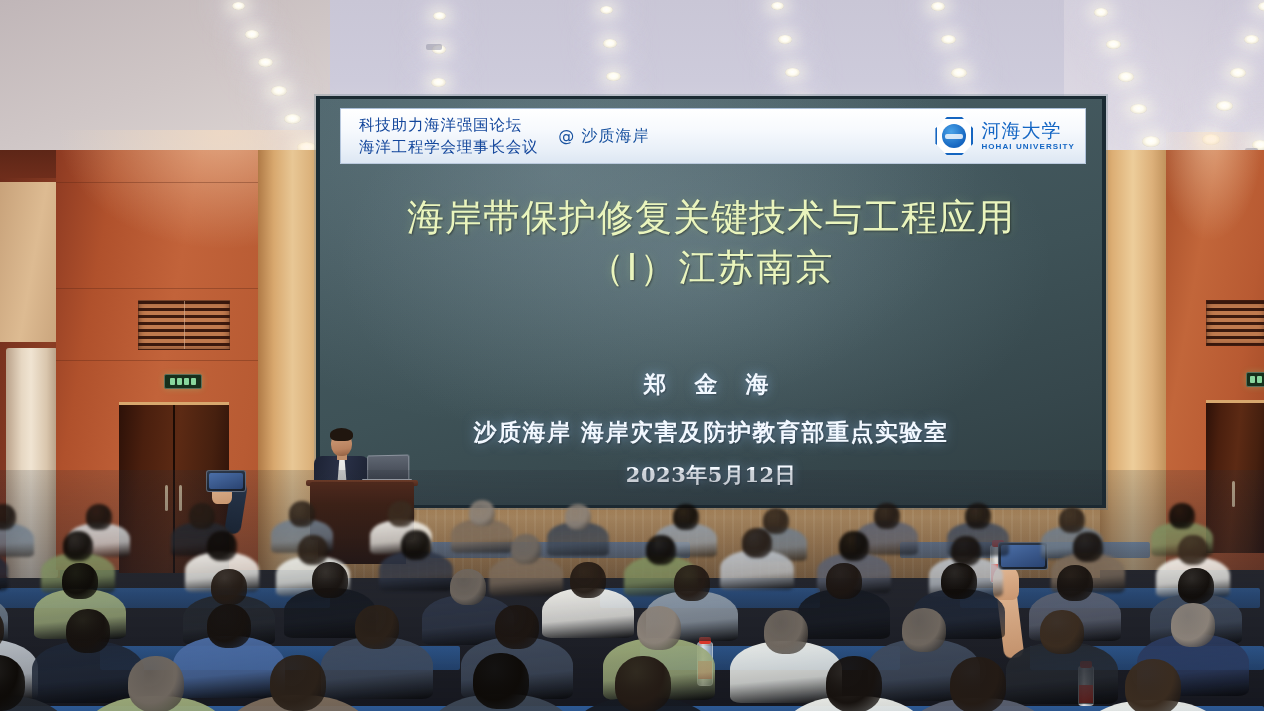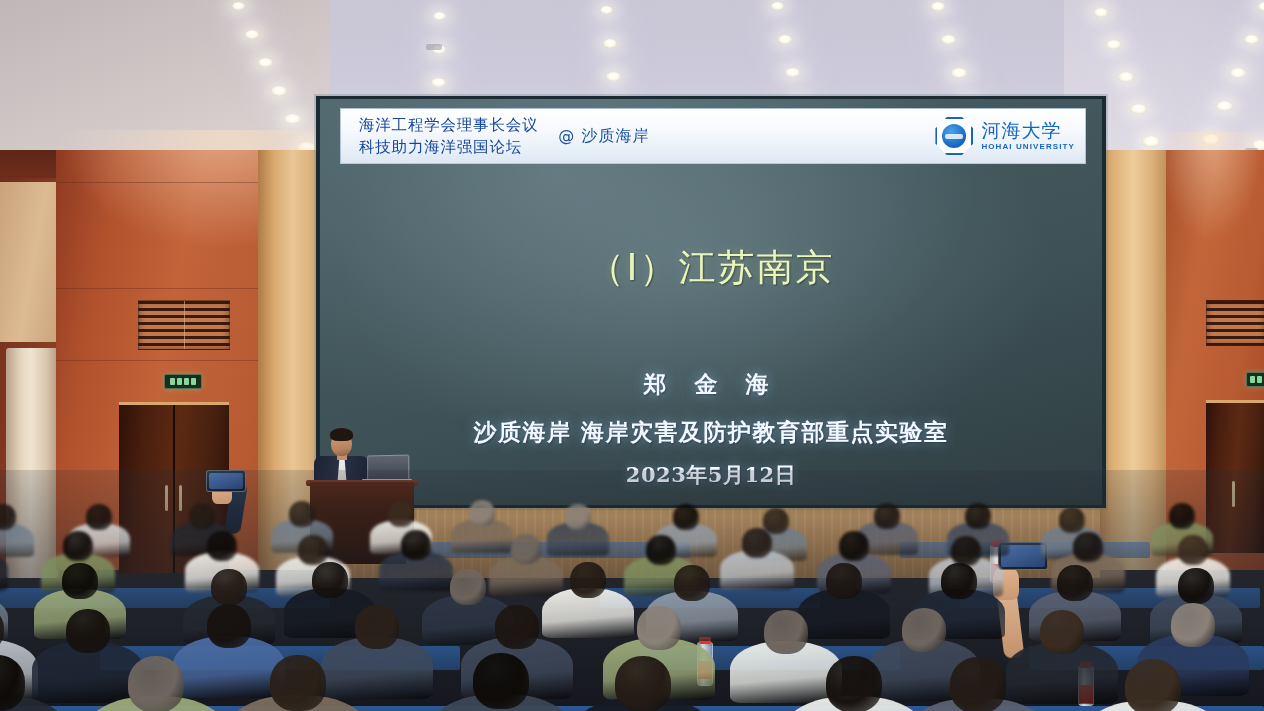--- a/index.html
+++ b/index.html
@@ -418,36 +418,37 @@
 
   <div class="wainscot"></div>
   <div class="wainscot-grain"></div>
 
   <div class="screen-frame"></div>
   <div class="slide">
     <div class="slide-glow"></div>
 
     <div class="banner">
       <div class="banner-left">
+        <div class="banner-line">科技助力海洋强国论坛</div>
         <div class="banner-line">海洋工程学会理事长会议</div>
-        <div class="banner-line">科技助力海洋强国论坛</div>
       </div>
       <div class="banner-at">@ 沙质海岸</div>
       <div class="banner-logo">
         <div class="logo-mark">
           <div class="logo-oct"></div>
           <div class="logo-inner"></div>
         </div>
         <div class="logo-text">
           <div class="logo-cn">河海大学</div>
           <div class="logo-en">HOHAI UNIVERSITY</div>
         </div>
       </div>
     </div>
 
+    <div class="title">海岸带保护修复关键技术与工程应用</div>
     <div class="title-sub">（I）江苏南京</div>
     <div class="speaker">郑 金 海</div>
     <div class="affil">沙质海岸 海岸灾害及防护教育部重点实验室</div>
     <div class="date">2023年5月12日</div>
   </div>
 
   <div class="blurlayer">
     <div class="person-body"></div>
     <div class="person-shirt"></div>
     <div class="person-neck"></div>

